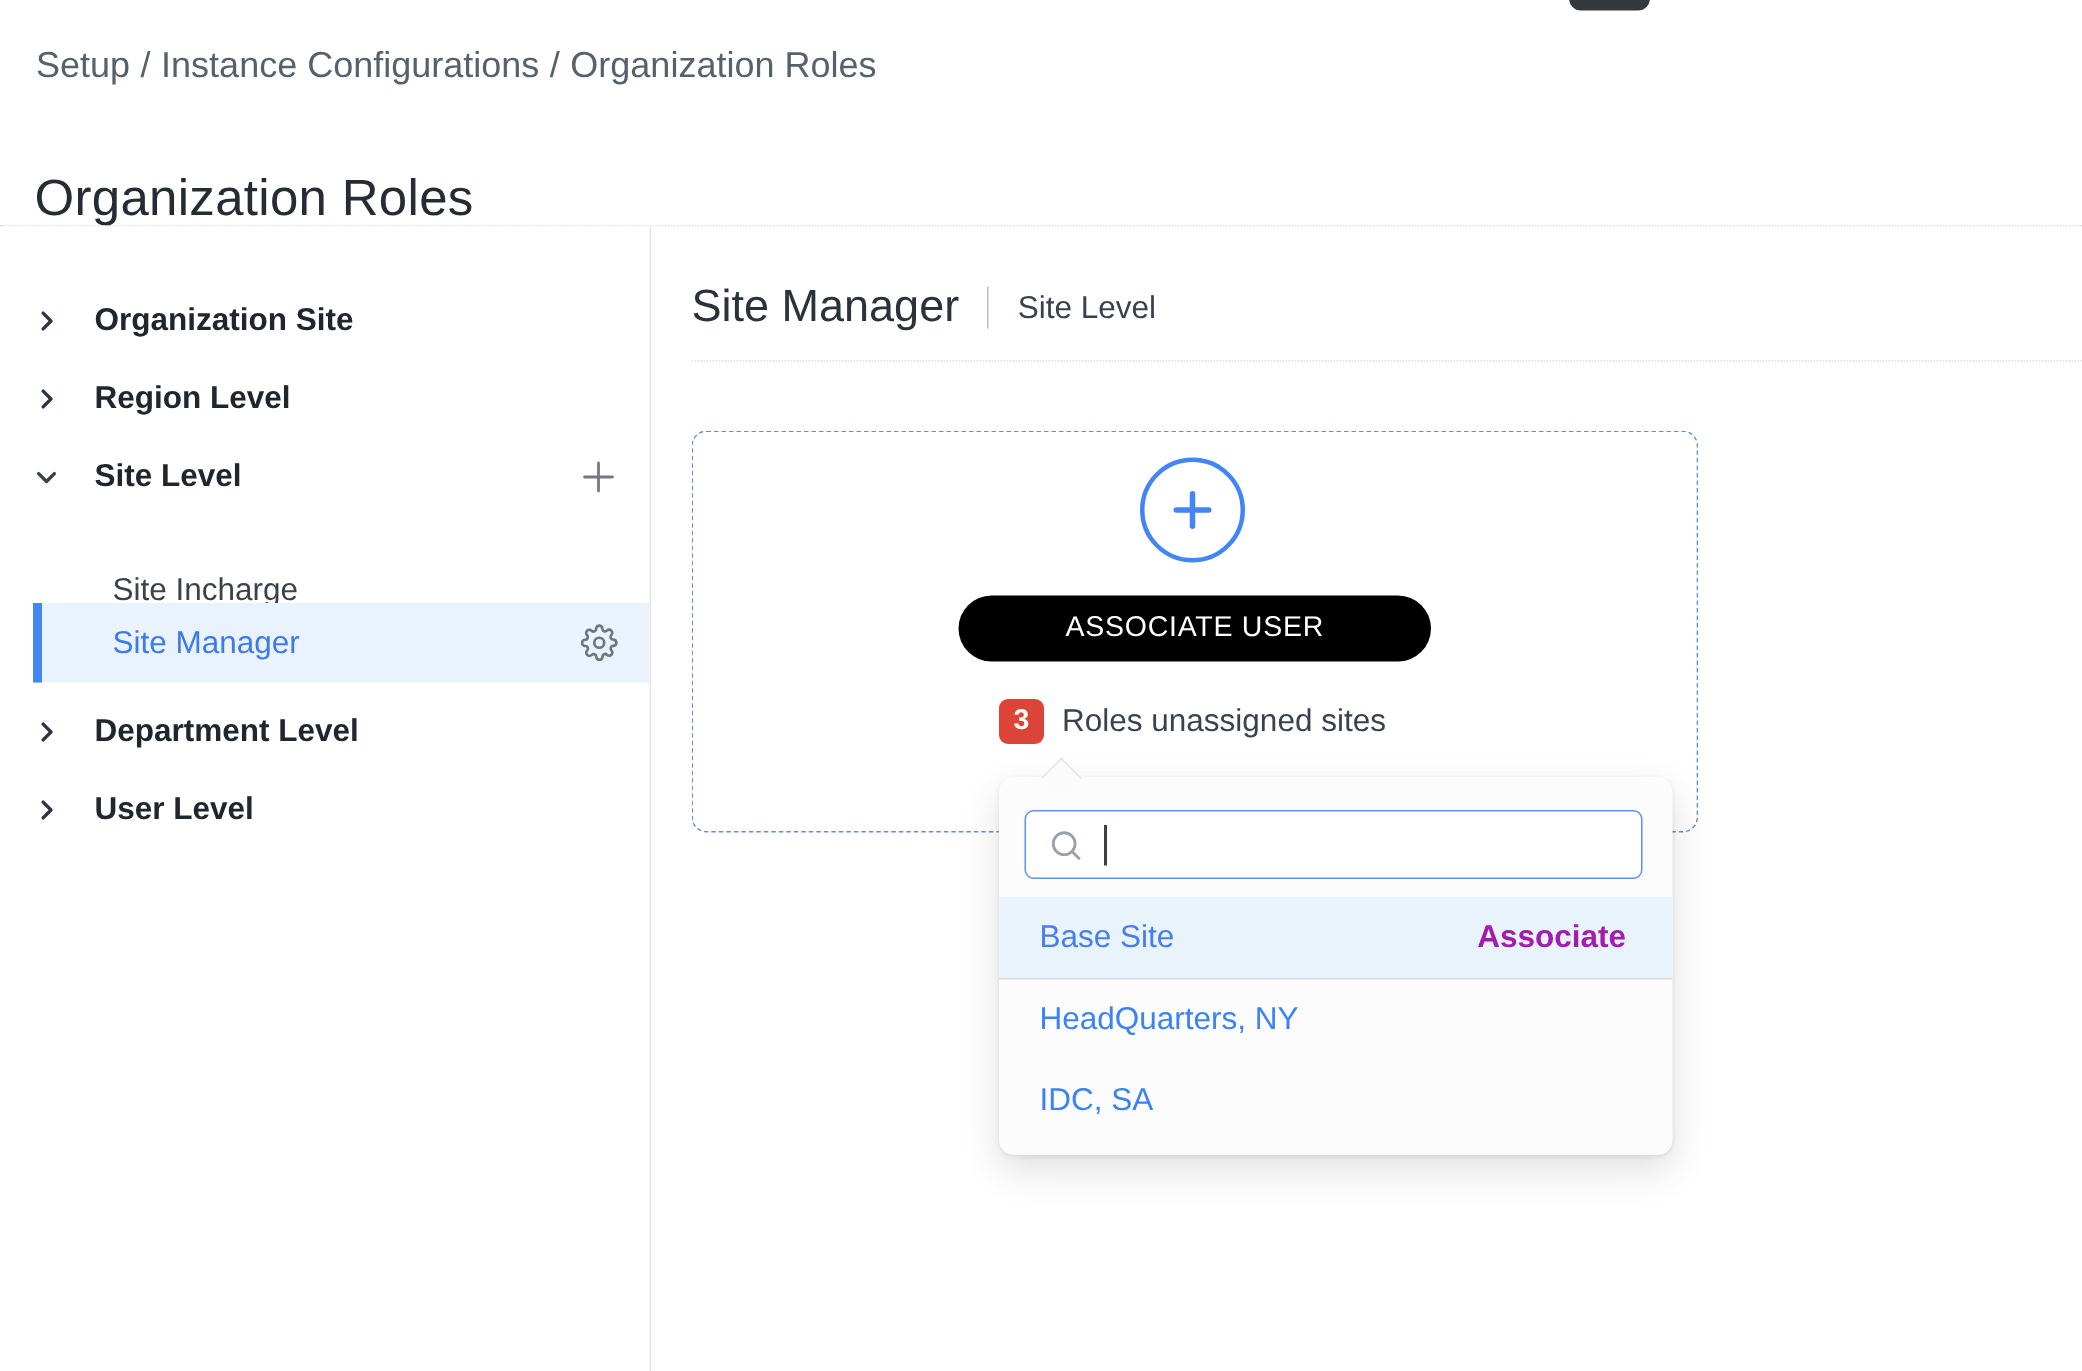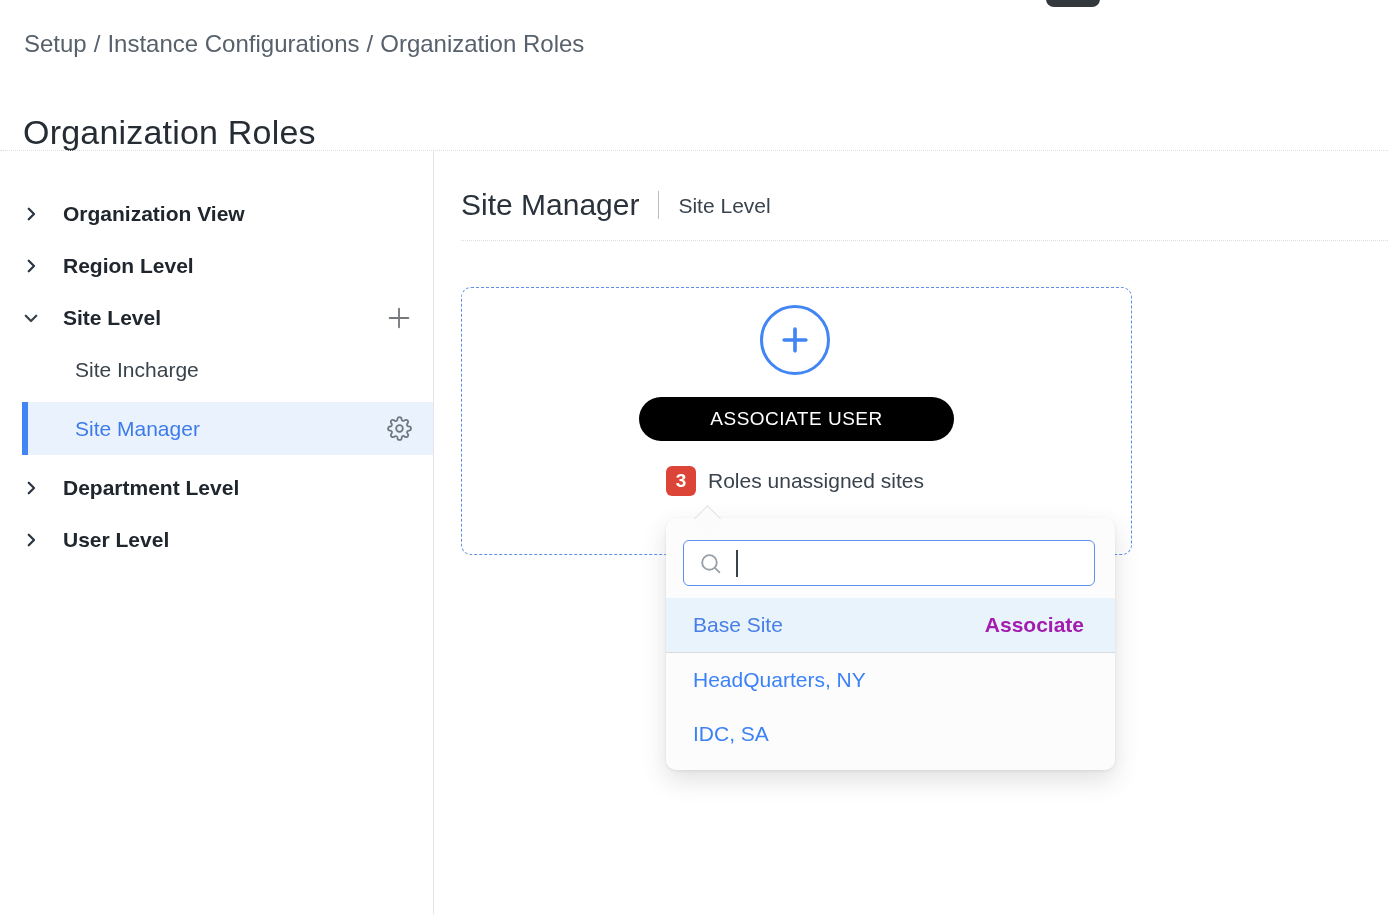--- a/index.html
+++ b/index.html
@@ -17,21 +17,21 @@
   .page-title{position:absolute;left:23px;top:90px;font-size:34px;font-weight:500;
     color:#262c33;letter-spacing:.2px;}
   .divider-top{position:absolute;left:0;right:0;top:150px;border-top:1px dotted #dcdfe2;}
 
   
   .sidebar{position:absolute;left:0;top:151px;width:433px;height:763px;
     border-right:1px solid #e3e5e8;background:#fff;}
   .tree-row{position:absolute;left:0;width:100%;height:36px;display:flex;align-items:center;cursor:pointer;}
   .tree-row .chev{width:18px;height:18px;margin-left:22px;flex:none;display:flex;align-items:center;justify-content:center;}
   .tree-row .lbl{margin-left:23px;font-size:21px;font-weight:700;color:#20262d;}
-  .tree-child{position:absolute;left:0;width:100%;height:36px;display:flex;align-items:center;cursor:pointer;}
+  .tree-child{position:absolute;left:0;width:100%;height:36px;display:flex;align-items:center;cursor:pointer;margin-top:24px;}
   .tree-child .lbl{margin-left:75px;font-size:21px;font-weight:400;color:#3a434c;}
   .add-btn{position:absolute;right:20px;width:28px;height:28px;display:flex;align-items:center;
     justify-content:center;cursor:pointer;}
   .selected-row{position:absolute;left:22px;width:411px;height:53px;background:#eaf3fd;
     display:flex;align-items:center;cursor:pointer;}
   .selected-row .bar{position:absolute;left:0;top:0;width:6px;height:100%;background:#4285f4;}
   .selected-row .lbl{margin-left:53px;font-size:21px;font-weight:500;color:#3d7bea;}
   .gear{position:absolute;right:21px;width:25px;height:25px;display:flex;align-items:center;
     justify-content:center;cursor:pointer;}
 
@@ -87,21 +87,21 @@
 <div class="divider-top"></div>
 
 <div class="sidebar">
 
   <div class="tree-row" style="top:45px">
     <span class="chev">
       <svg width="18" height="18" viewBox="0 0 24 24" fill="none" stroke="#2b3642" stroke-width="3" stroke-linecap="round" stroke-linejoin="round">
           <polyline points="9 5 16 12 9 19"></polyline>
         </svg>
     </span>
-    <span class="lbl">Organization View</span>
+    <span class="lbl">Organization Site</span>
   </div>
 
   <div class="tree-row" style="top:97px">
     <span class="chev">
       <svg width="18" height="18" viewBox="0 0 24 24" fill="none" stroke="#2b3642" stroke-width="3" stroke-linecap="round" stroke-linejoin="round">
           <polyline points="9 5 16 12 9 19"></polyline>
         </svg>
     </span>
     <span class="lbl">Region Level</span>
   </div>

